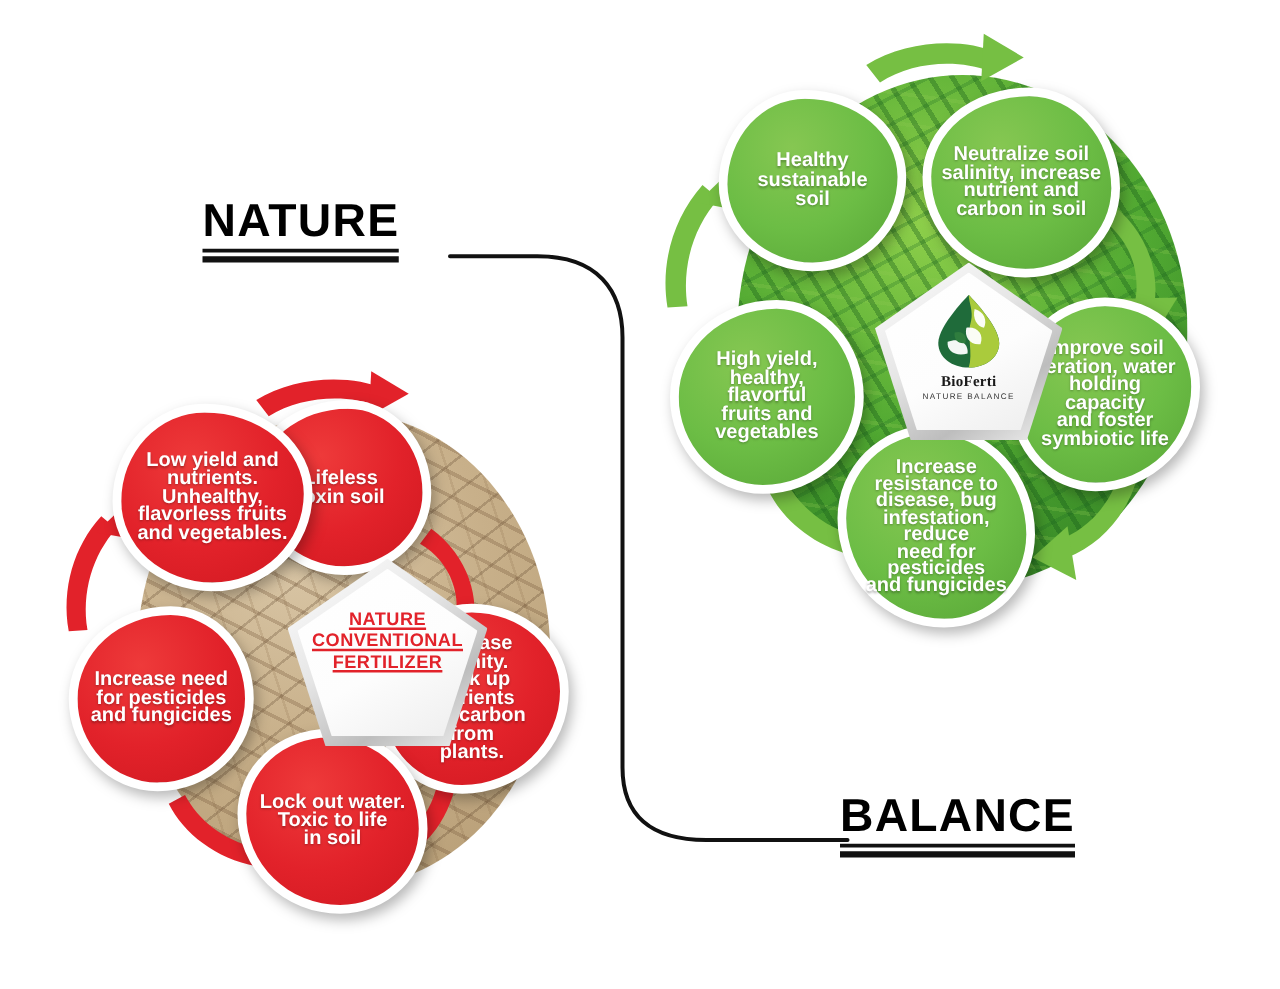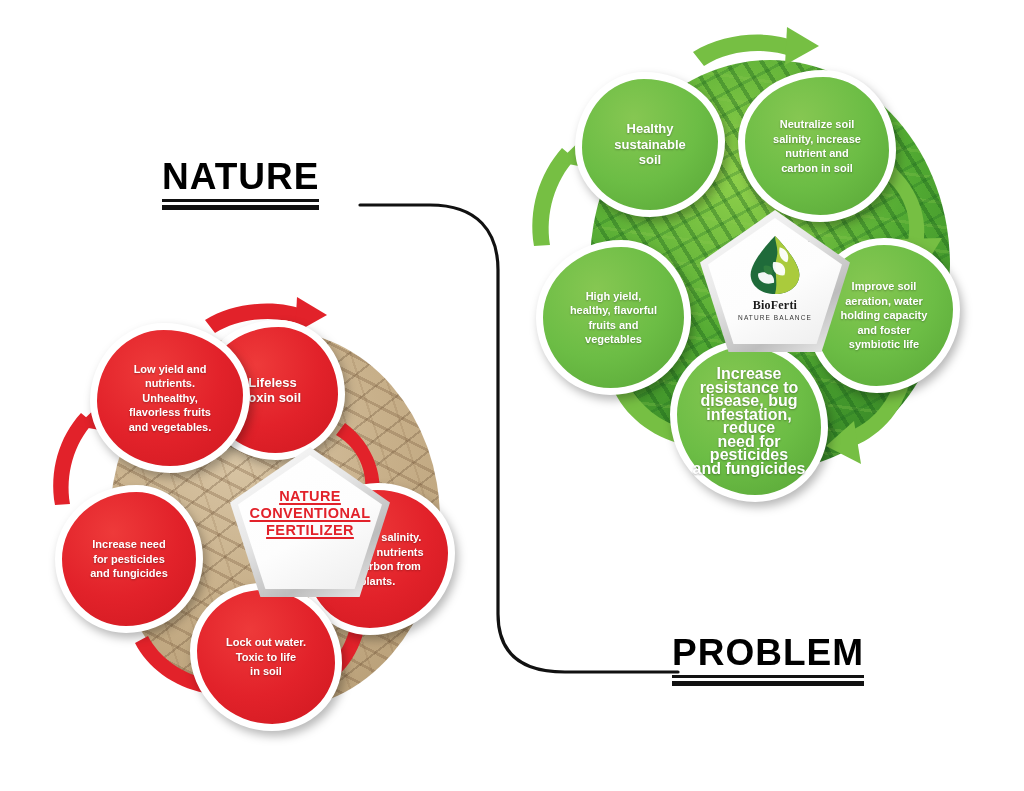--- a/index.html
+++ b/index.html
@@ -132,40 +132,40 @@
     font-family:"Liberation Sans", sans-serif;
     font-size:6.5px;color:#333;letter-spacing:1.1px;margin-top:1px;
   }
   .logo-tm{position:absolute;right:-12px;top:2px;font-size:7px;color:#333;}
 
   
   .arrow-layer{position:absolute;left:0;top:0;width:100%;height:100%;pointer-events:none;}
 
   
   .fs-11{font-size:16px;line-height:13.5px;}
-  .fs-12{font-size:11px;line-height:14.5px;}
-  .fs-13{font-size:13px;line-height:15.5px;}
+  .fs-12{font-size:16px;line-height:14.5px;}
+  .fs-13{font-size:16px;line-height:15.5px;}
 </style>
 </head>
 <body>
 
 <div id="stage">
 
   <svg id="connector" viewBox="0 0 1024 791">
     <path d="M 360 205 L 430 205 C 478 205 498 232 498 270 L 498 614 C 498 652 520 672 565 672 L 678 672" fill="none" stroke="#111111" stroke-width="3.2" stroke-linecap="round"></path>
   </svg>
 
   <div class="heading" id="problem-heading">
     <span class="htext">NATURE</span>
     <span class="rule-thin"></span>
     <span class="rule-thick"></span>
   </div>
 
   <div class="heading" id="solution-heading">
-    <span class="htext">PROBLEM</span>
+    <span class="htext">BALANCE</span>
     <span class="rule-thin"></span>
     <span class="rule-thick"></span>
   </div>
 
   <div class="cycle" id="problem-cycle">
 
     <div class="disc" id="problem-disc"></div>
 
     <svg class="arrow-layer" viewBox="0 0 470 450">
       <g fill="#e2222a">

